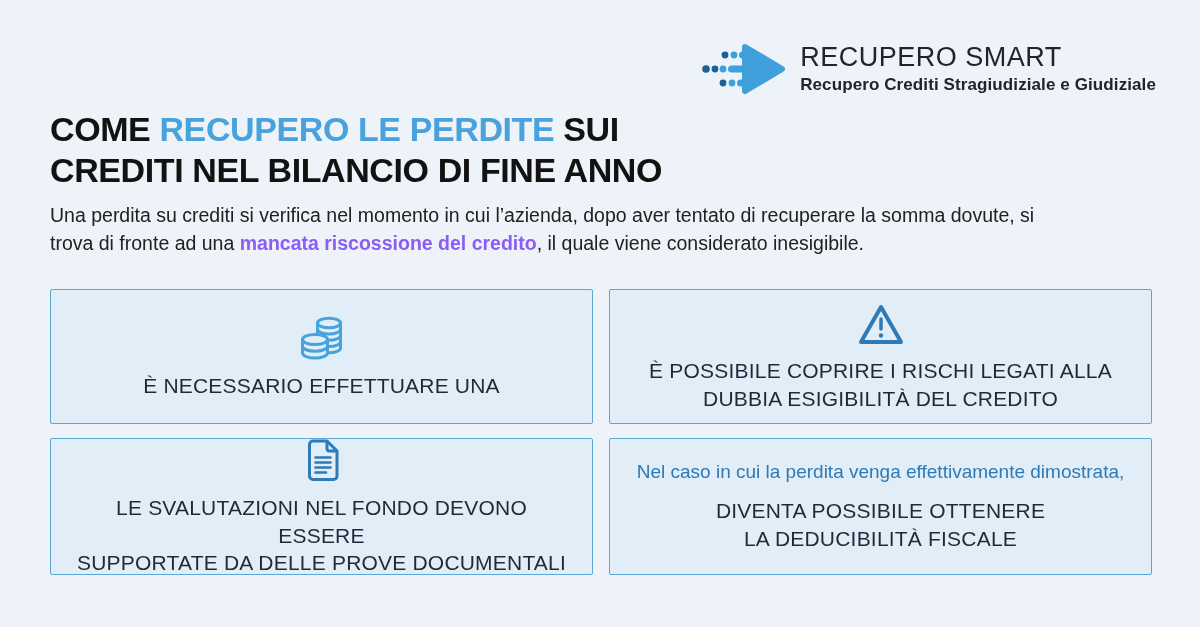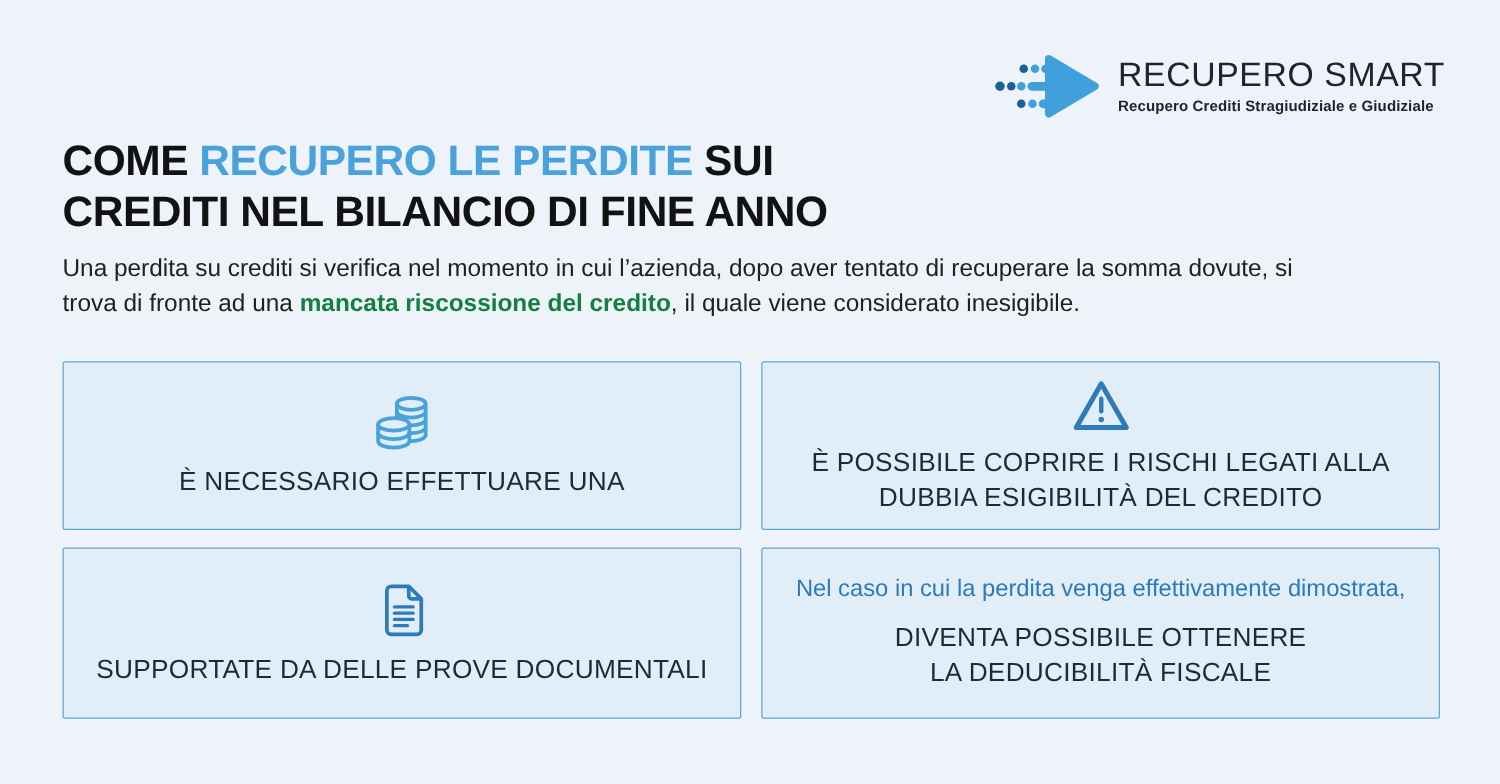--- a/index.html
+++ b/index.html
@@ -18,38 +18,38 @@
     position: absolute; top: 38px; right: 44px;
     display: flex; align-items: center; gap: 10px;
   }
   .logo-mark { width: 92px; height: 62px; flex: 0 0 auto; }
   .logo-text { display: flex; flex-direction: column; align-items: flex-start; }
   .logo-name {
     font-size: 27px; font-weight: 400; letter-spacing: 0.5px;
     color: #20242c; line-height: 1.1; white-space: nowrap;
   }
   .logo-tagline {
-    font-size: 12px; font-weight: 700; color: #20242c;
+    font-size: 17px; font-weight: 700; color: #20242c;
     letter-spacing: 0.1px; margin-top: 2px; white-space: nowrap;
   }
 
   
   .title {
     position: absolute; left: 50px; top: 109px;
     font-size: 34px; font-weight: 600; letter-spacing: -0.4px;
     line-height: 1.2; color: #121212; white-space: pre-wrap;
   }
   .title .hl { color: #4aa2dc; }
 
   
   .intro {
     position: absolute; left: 50px; top: 202px; width: 1010px;
     font-size: 19.5px; line-height: 1.42; color: #212121; white-space: pre-wrap;
   }
-  .intro b { font-weight: 700; color: #15803d; }
+  .intro b { font-weight: 700; color: #8b5cf6; }
 
   
   .grid {
     position: absolute; left: 50px; top: 289px; width: 1102px;
     display: grid;
     grid-template-columns: 543px 543px;
     grid-template-rows: 135px 137px;
     column-gap: 16px; row-gap: 14px;
   }
   .card {
@@ -148,20 +148,21 @@
         <path d="M8.5 8.5 a3.5 3.5 0 0 1 3.5 -3.5 h14 l10 10 v25 a3.5 3.5 0 0 1 -3.5 3.5 h-20.5 a3.5 3.5 0 0 1 -3.5 -3.5 Z" fill="none" stroke="#2d7bb8" stroke-width="3" stroke-linejoin="round"></path>
         <path d="M26 5.5 v7 a2.5 2.5 0 0 0 2.5 2.5 h7" fill="none" stroke="#2d7bb8" stroke-width="3" stroke-linejoin="round"></path>
         <g stroke="#2d7bb8" stroke-width="2.6" stroke-linecap="round">
           <line x1="14.5" y1="21.5" x2="29.5" y2="21.5"></line>
           <line x1="14.5" y1="26.5" x2="29.5" y2="26.5"></line>
           <line x1="14.5" y1="31.5" x2="29.5" y2="31.5"></line>
           <line x1="14.5" y1="36.5" x2="25" y2="36.5"></line>
         </g>
       </svg>
       <div class="card-text">
+        <div>LE SVALUTAZIONI NEL FONDO DEVONO ESSERE</div>
         <div>SUPPORTATE DA DELLE PROVE DOCUMENTALI</div>
       </div>
     </div>
 
     <div class="card">
       <div class="card-intro-line">Nel caso in cui la perdita venga effettivamente dimostrata,</div>
       <div class="card-text">
         <div>DIVENTA POSSIBILE OTTENERE</div>
         <div>LA DEDUCIBILITÀ FISCALE</div>
       </div>

